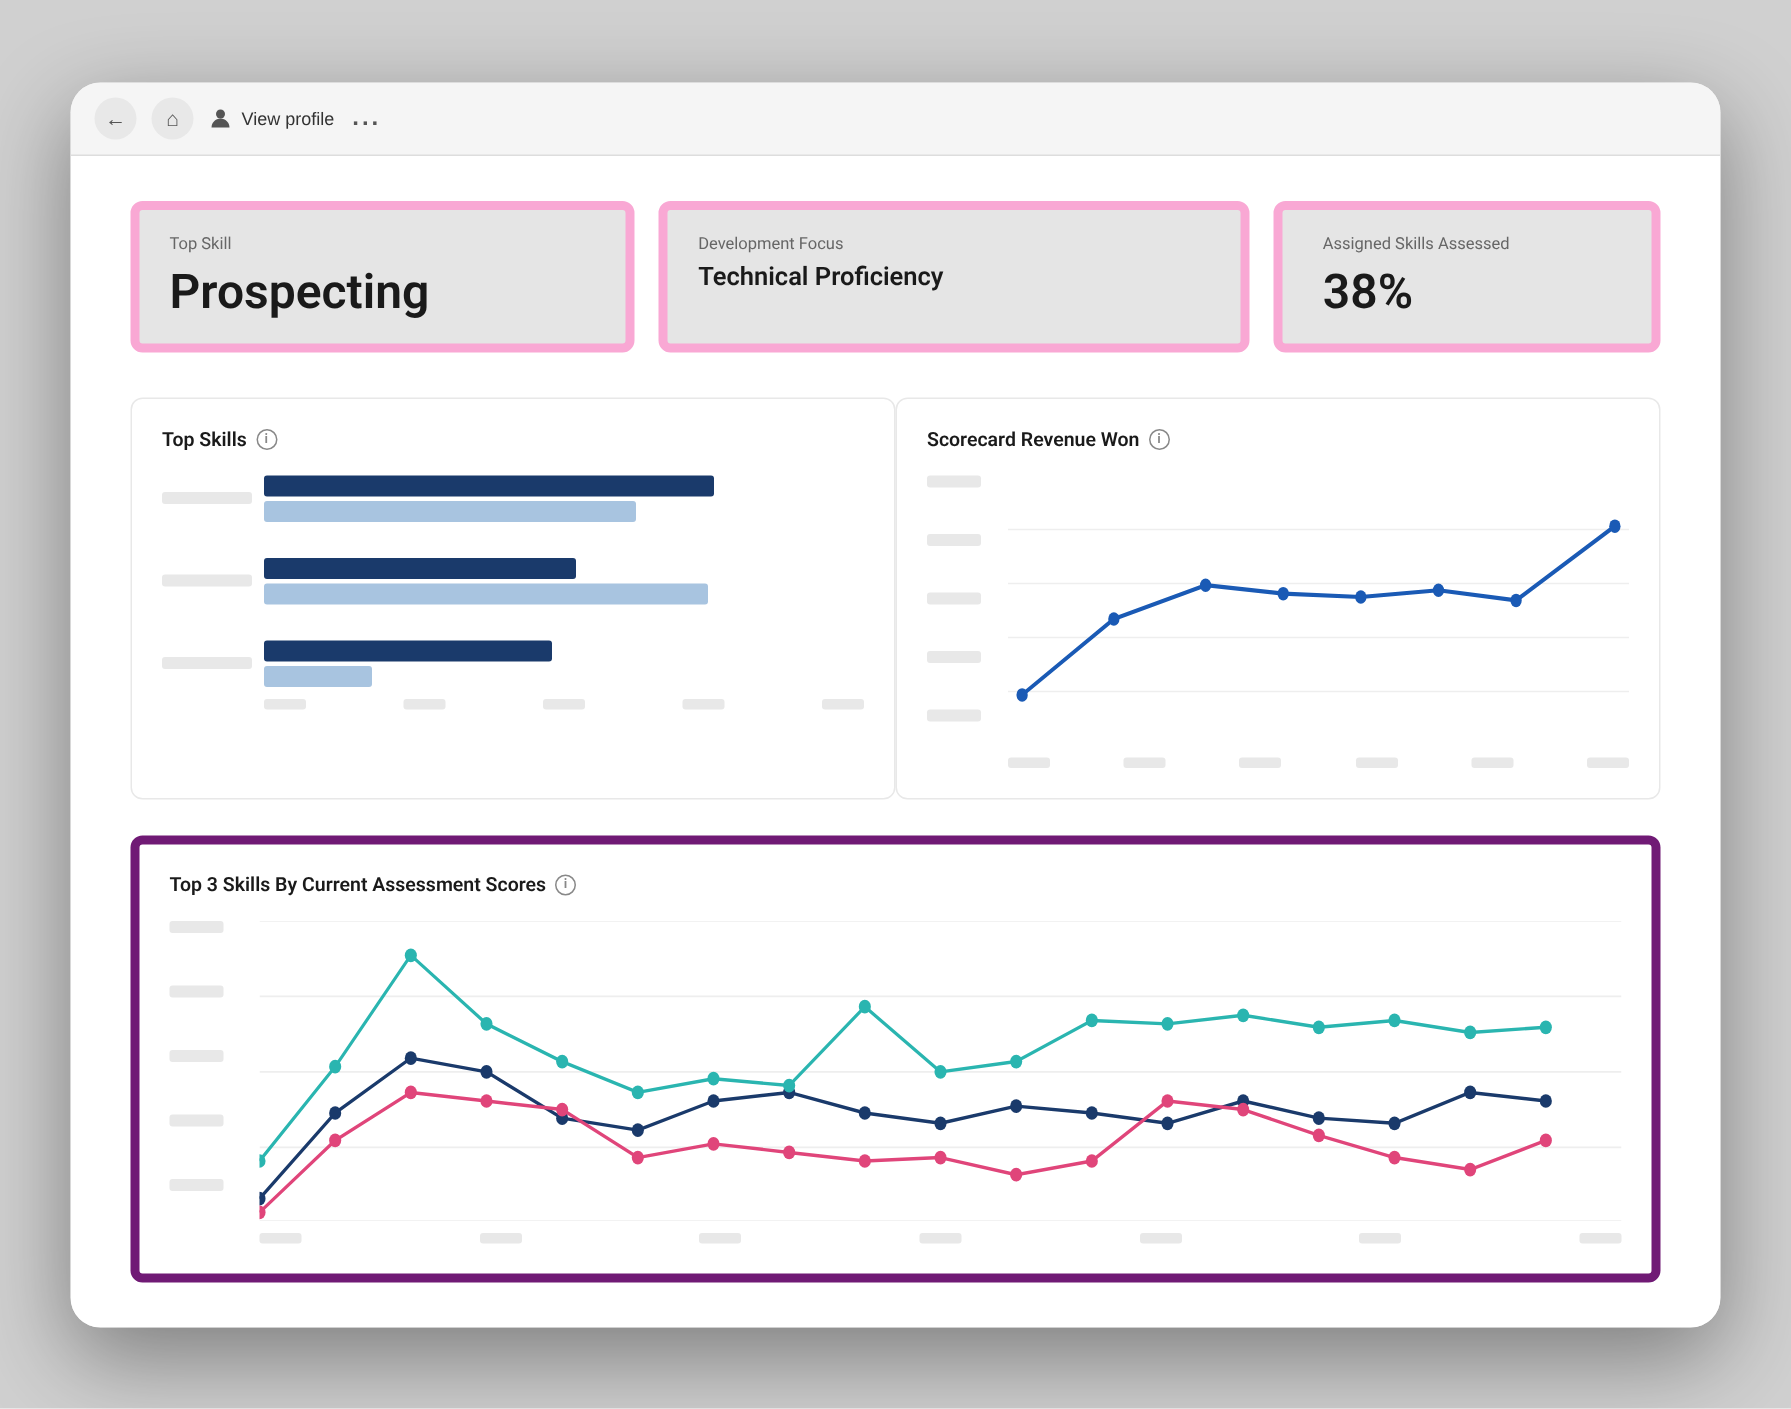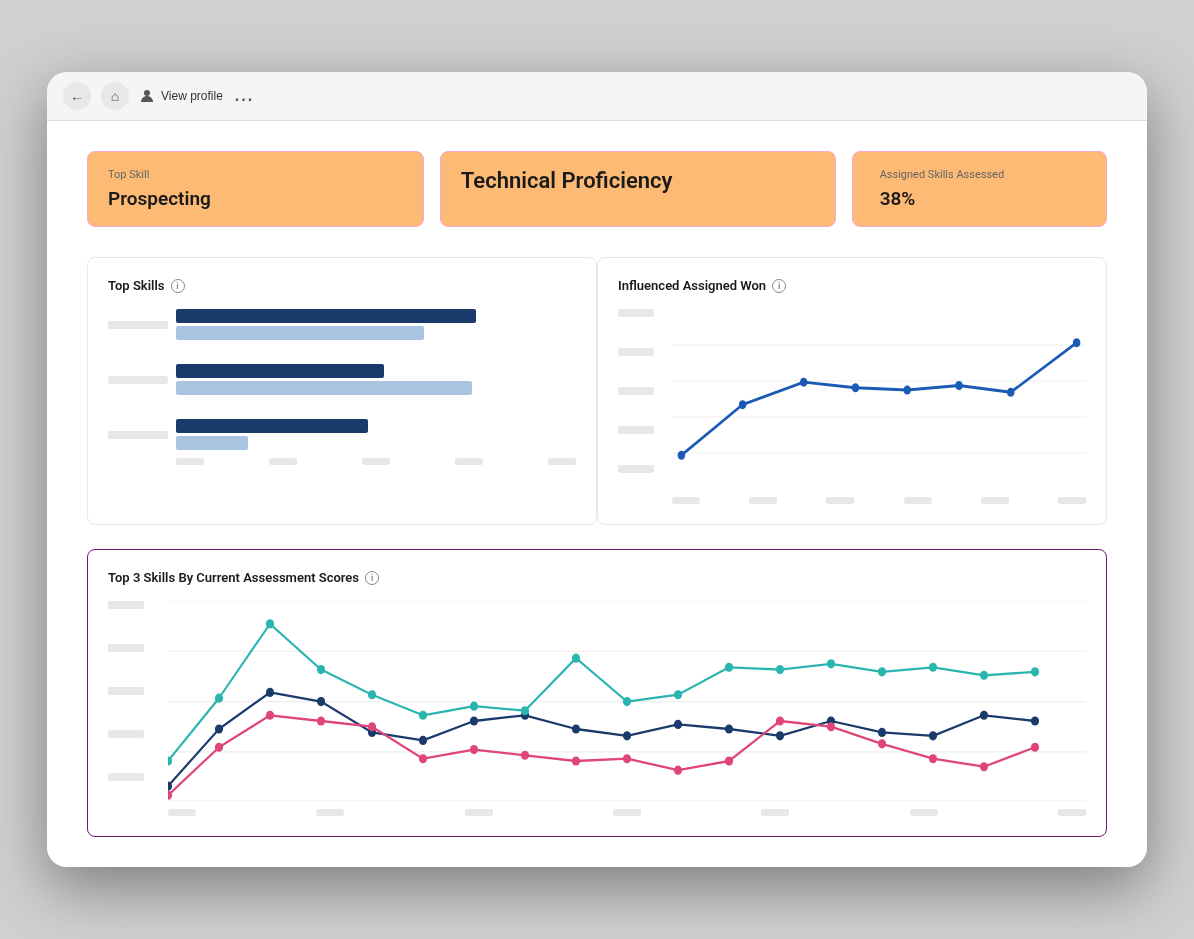--- a/index.html
+++ b/index.html
@@ -72,35 +72,35 @@
       background: #ffffff;
       padding: 30px 40px;
     }
     
     .stat-cards {
       display: flex;
       gap: 16px;
       margin-bottom: 30px;
     }
     .stat-card {
-      background: #fdba74;
-      border: 1px solid #f9a8d4;
+      background: #e5e5e5;
+      border: 6px solid #f9a8d4;
       border-radius: 8px;
       padding: 16px 20px;
     }
     .stat-card.wide { flex: 1; }
     .stat-card.medium { flex: 1.2; }
     .stat-card.narrow { flex: 0.7; padding-left: 27px; }
     .stat-label {
       font-size: 11px;
       color: #666;
       margin-bottom: 6px;
     }
     .stat-value {
-      font-size: 19px;
+      font-size: 32px;
       font-weight: 600;
       color: #1a1a1a;
     }
     
     .charts-grid {
       display: grid;
       grid-template-columns: 1fr 1fr;
       margin-bottom: 24px;
     }
     .chart-section {
@@ -177,21 +177,21 @@
     }
     .y-tick {
       height: 8px;
       background: #e8e8e8;
       border-radius: 2px;
       width: 36px;
     }
     
     .bottom-chart-section {
       background: #fff;
-      border: 1px solid #701a75;
+      border: 6px solid #701a75;
       border-radius: 8px;
       padding: 20px;
     }
     .bottom-chart-inner {
       display: flex;
       gap: 16px;
     }
     .bottom-chart-area {
       flex: 1;
       position: relative;
@@ -224,21 +224,22 @@
   </div>
 
   <div class="page-content">
 
     <div class="stat-cards">
       <div class="stat-card wide">
         <div class="stat-label">Top Skill</div>
         <div class="stat-value">Prospecting</div>
       </div>
       <div class="stat-card medium">
-        <div class="stat-value" style="font-size:22px;">Technical Proficiency</div>
+        <div class="stat-label">Development Focus</div>
+        <div class="stat-value" style="font-size:17px;">Technical Proficiency</div>
       </div>
       <div class="stat-card narrow">
         <div class="stat-label">Assigned Skills Assessed</div>
         <div class="stat-value">38%</div>
       </div>
     </div>
 
     <div class="charts-grid">
 
       <div class="chart-section">
@@ -279,21 +280,21 @@
           <div class="x-tick"></div>
           <div class="x-tick"></div>
           <div class="x-tick"></div>
           <div class="x-tick"></div>
           <div class="x-tick"></div>
         </div>
       </div>
 
       <div class="chart-section">
         <div class="chart-title">
-          <span>Influenced Assigned Won</span>
+          <span>Scorecard Revenue Won</span>
           <span class="info-icon">i</span>
         </div>
 
         <div style="display:flex; gap:10px;">
           <div style="display:flex; flex-direction:column; justify-content:space-between; width:44px; height:180px; padding-bottom:16px;">
             <div class="y-tick"></div>
             <div class="y-tick"></div>
             <div class="y-tick"></div>
             <div class="y-tick"></div>
             <div class="y-tick"></div>

